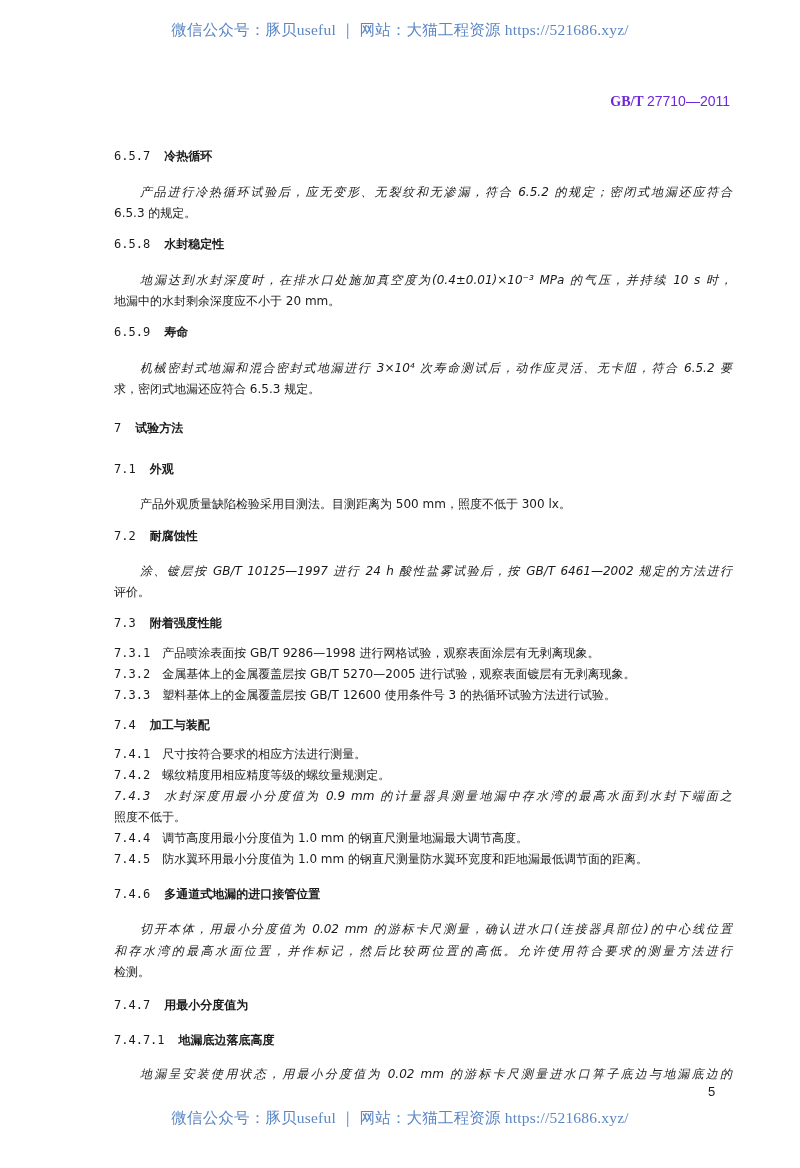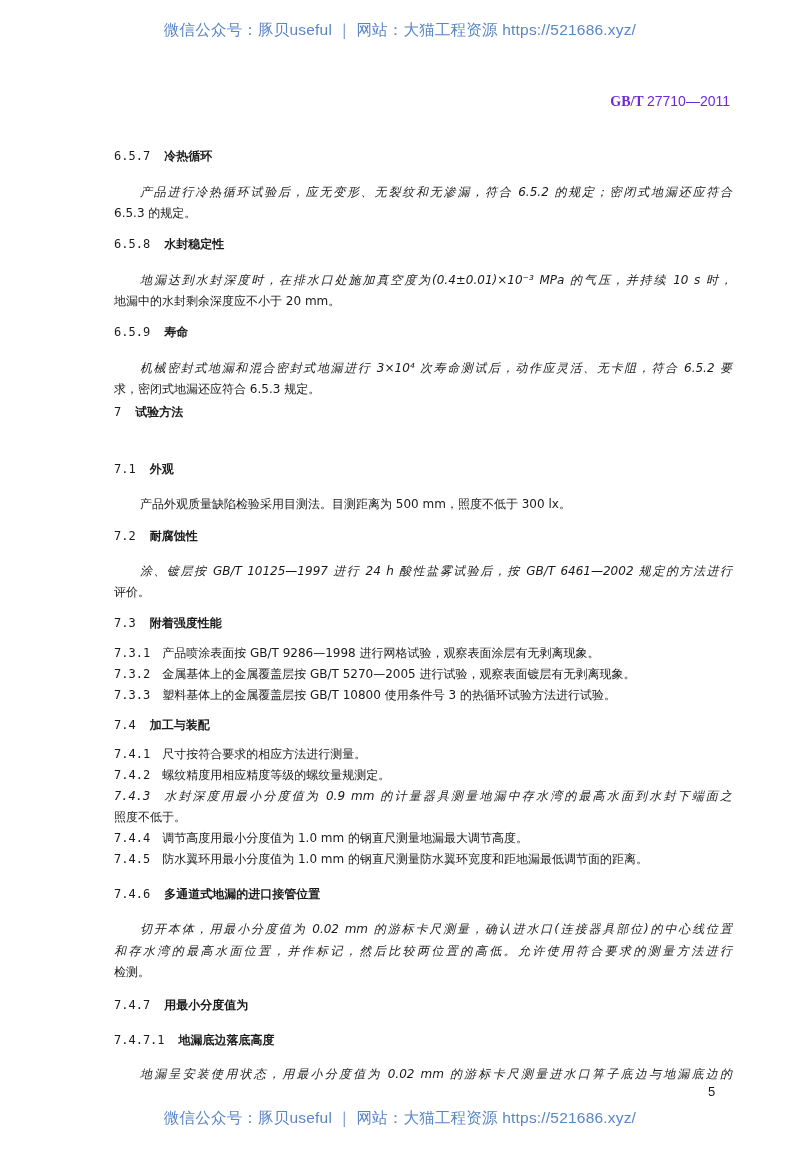--- a/index.html
+++ b/index.html
@@ -1,19 +1,19 @@
 <!DOCTYPE html>
 <html><head>
 <meta charset="utf-8">
 <style>
   html, body { margin: 0; padding: 0; background: #ffffff; }
   body { width: 800px; height: 1168px; position: relative; overflow: hidden;
          font-family: "DejaVu Sans", "Liberation Sans", sans-serif; color: #1a1a1a; }
   .watermark { position: absolute; left: 0; width: 800px; text-align: center;
-               font-family: Liberation Sans, sans-serif;
+               font-family: Liberation Serif, serif;
                font-size: 15.5px; color: #5b86c4; letter-spacing: 0.2px; }
   .wm-top { top: 20px; }
   .wm-bottom { top: 1108px; }
   .std-code { position: absolute; right: 70px; top: 93px; font-family: "Liberation Serif", "DejaVu Serif", serif;
               font-weight: bold; font-size: 14px; color: #6d28d9; }
   .std-code .num { font-family: "Liberation Sans", sans-serif; font-weight: normal; }
   .line { position: absolute; left: 66px; right: 68px; font-size: 12px; line-height: 20px; white-space: nowrap; margin-left: 48px; }
   .head { font-weight: bold; }
   .head .no { font-family: "DejaVu Sans Mono", "Liberation Mono", monospace; font-weight: normal; margin-right: 14px; }
   .para { text-indent: 26px; }
@@ -43,21 +43,21 @@
 </div>
 <div class="line para justify" style="top:270px">地漏达到水封深度时，在排水口处施加真空度为(0.4±0.01)×10⁻³ MPa 的气压，并持续 10 s 时，</div>
 <div class="line cont" style="top:291px">地漏中的水封剩余深度应不小于 20 mm。</div>
 
 <div class="line head" style="top:322px">
   <span class="no">6.5.9</span><span>寿命</span>
 </div>
 <div class="line para justify" style="top:358px">机械密封式地漏和混合密封式地漏进行 3×10⁴ 次寿命测试后，动作应灵活、无卡阻，符合 6.5.2 要</div>
 <div class="line cont" style="top:379px">求，密闭式地漏还应符合 6.5.3 规定。</div>
 
-<div class="line head" style="top:402px">
+<div class="line head" style="top:418px">
   <span class="no">7</span><span>试验方法</span>
 </div>
 
 <div class="line head" style="top:459px">
   <span class="no">7.1</span><span>外观</span>
 </div>
 <div class="line para" style="top:494px">产品外观质量缺陷检验采用目测法。目测距离为 500 mm，照度不低于 300 lx。</div>
 
 <div class="line head" style="top:526px">
   <span class="no">7.2</span><span>耐腐蚀性</span>
@@ -68,21 +68,21 @@
 <div class="line head" style="top:613px">
   <span class="no">7.3</span><span>附着强度性能</span>
 </div>
 <div class="line sub" style="top:643px">
   <span class="no">7.3.1</span><span>产品喷涂表面按 GB/T 9286—1998 进行网格试验，观察表面涂层有无剥离现象。</span>
 </div>
 <div class="line sub" style="top:664px">
   <span class="no">7.3.2</span><span>金属基体上的金属覆盖层按 GB/T 5270—2005 进行试验，观察表面镀层有无剥离现象。</span>
 </div>
 <div class="line sub" style="top:685px">
-  <span class="no">7.3.3</span><span>塑料基体上的金属覆盖层按 GB/T 10800 使用条件号 3 的热循环试验方法进行试验。</span>
+  <span class="no">7.3.3</span><span>塑料基体上的金属覆盖层按 GB/T 12600 使用条件号 3 的热循环试验方法进行试验。</span>
 </div>
 
 <div class="line head" style="top:715px">
   <span class="no">7.4</span><span>加工与装配</span>
 </div>
 <div class="line sub" style="top:744px">
   <span class="no">7.4.1</span><span>尺寸按符合要求的相应方法进行测量。</span>
 </div>
 <div class="line sub" style="top:765px">
   <span class="no">7.4.2</span><span>螺纹精度用相应精度等级的螺纹量规测定。</span>

